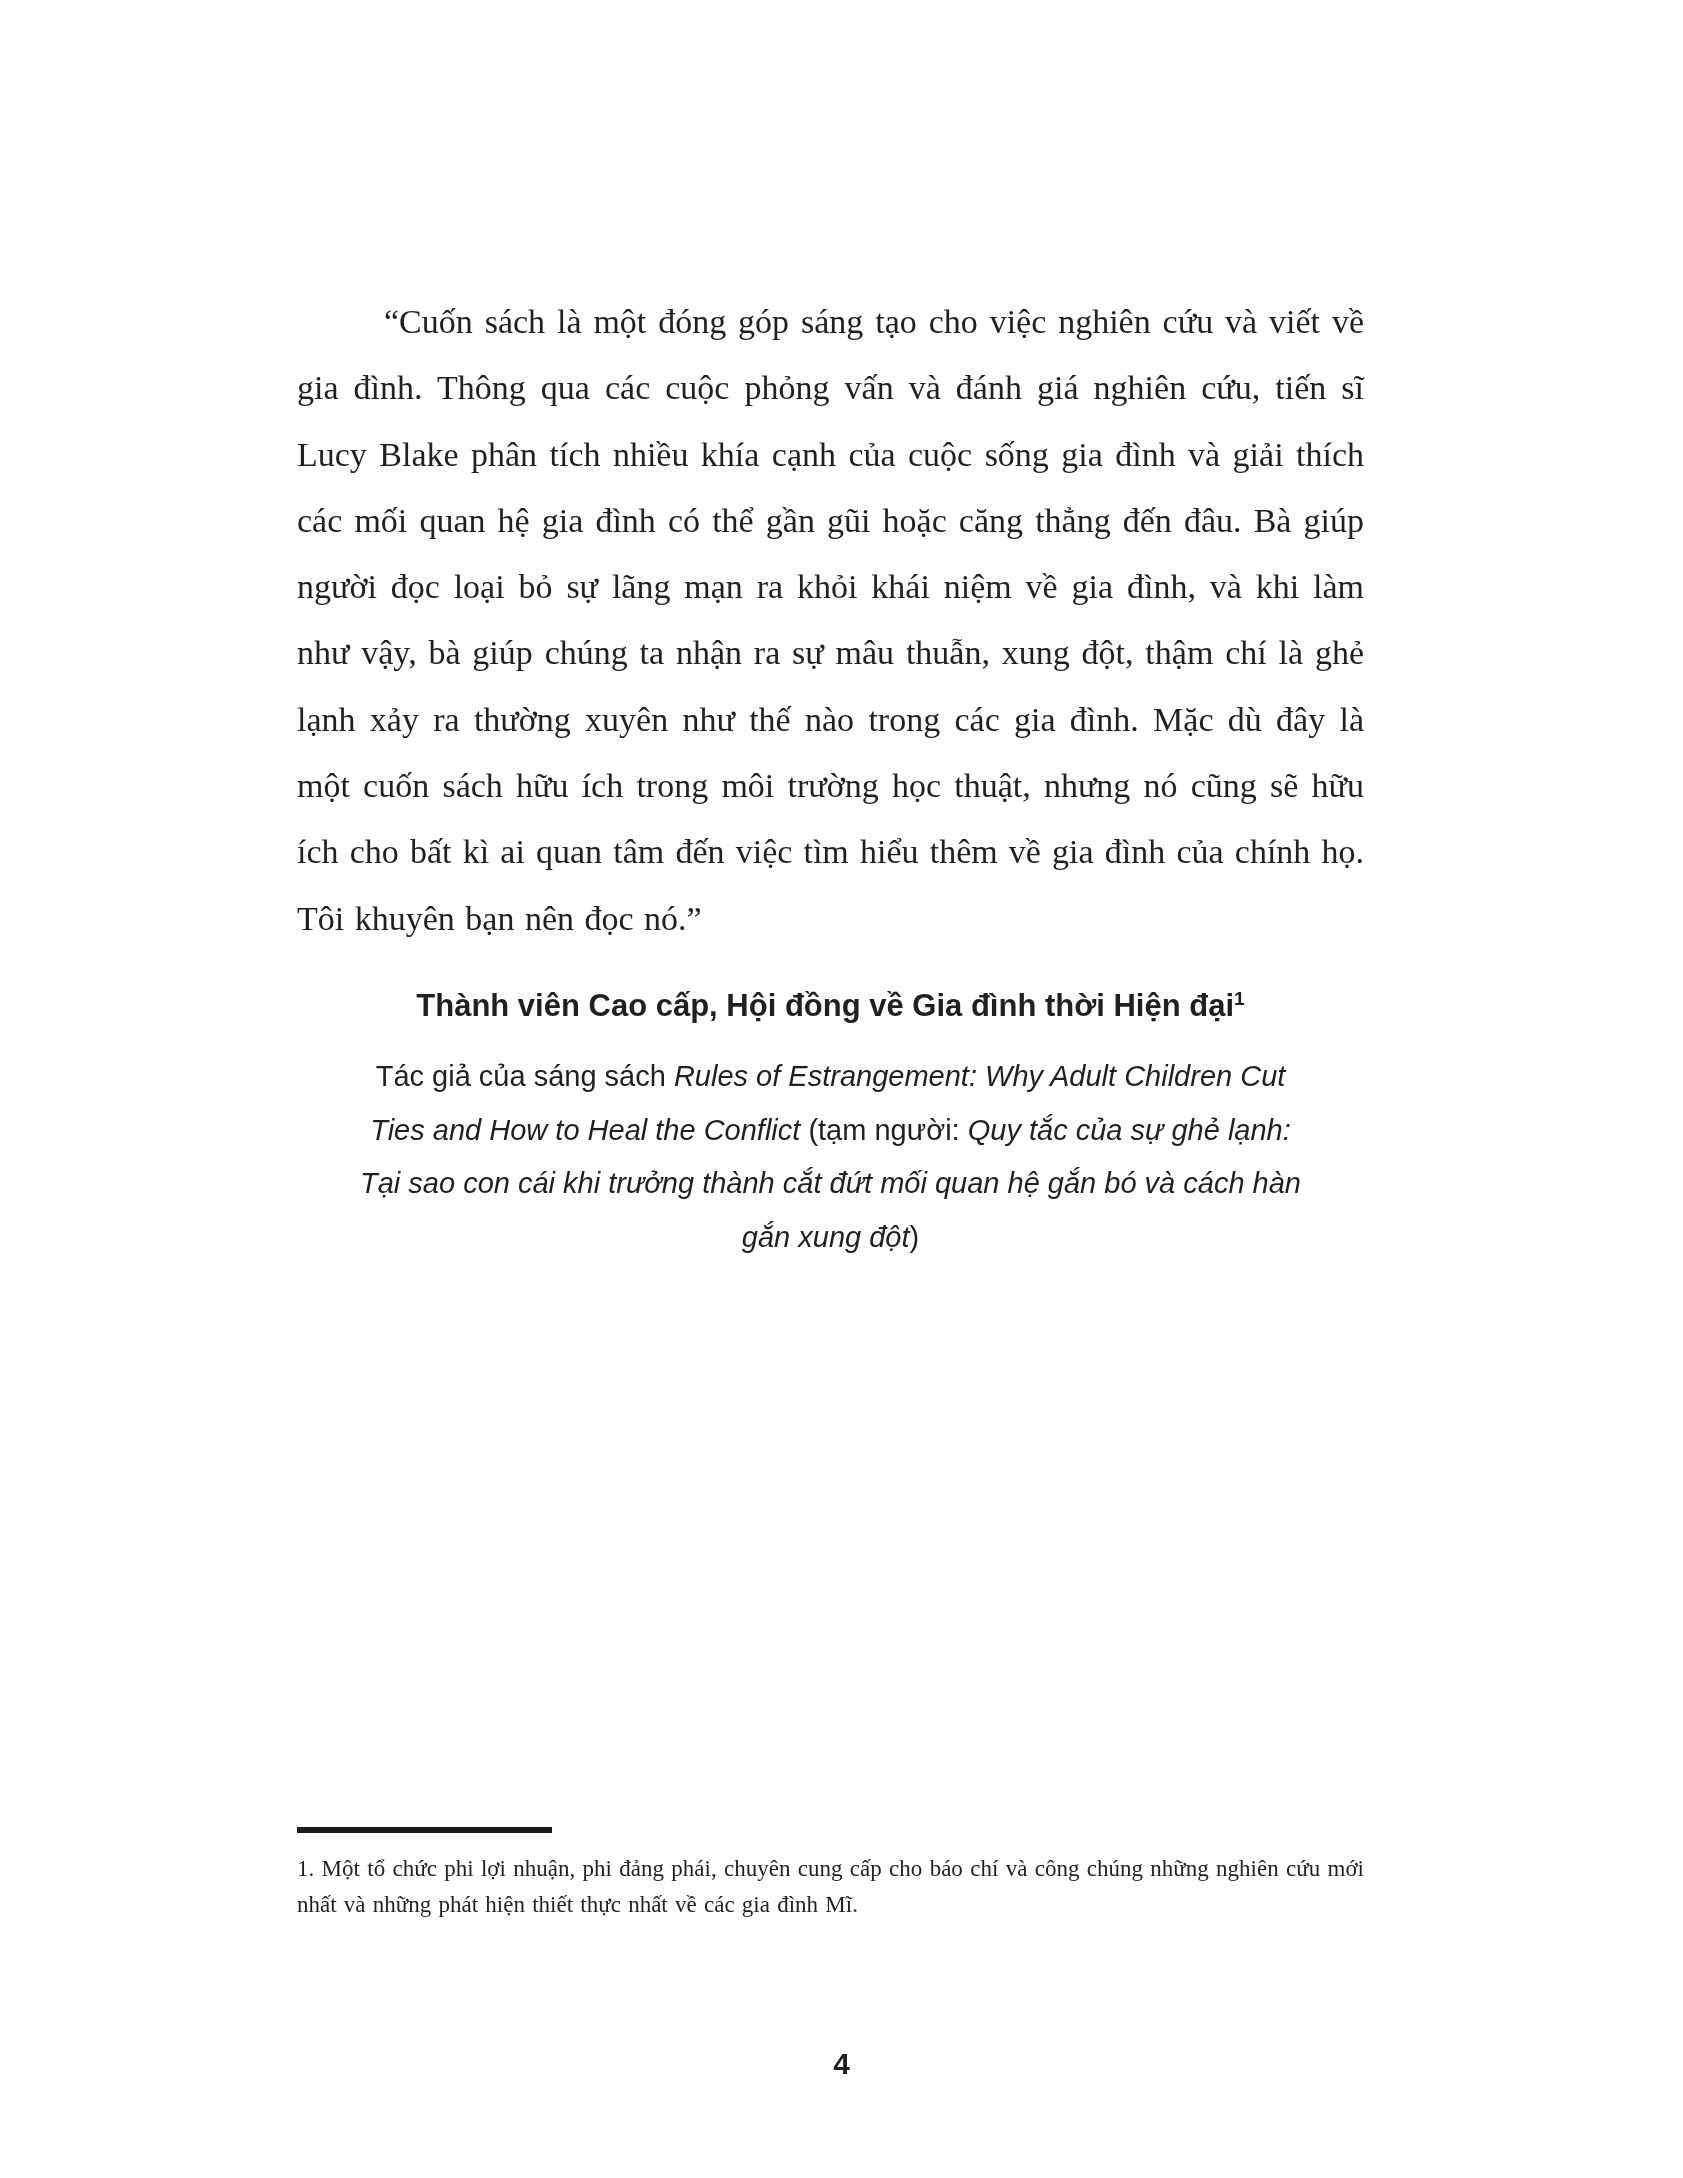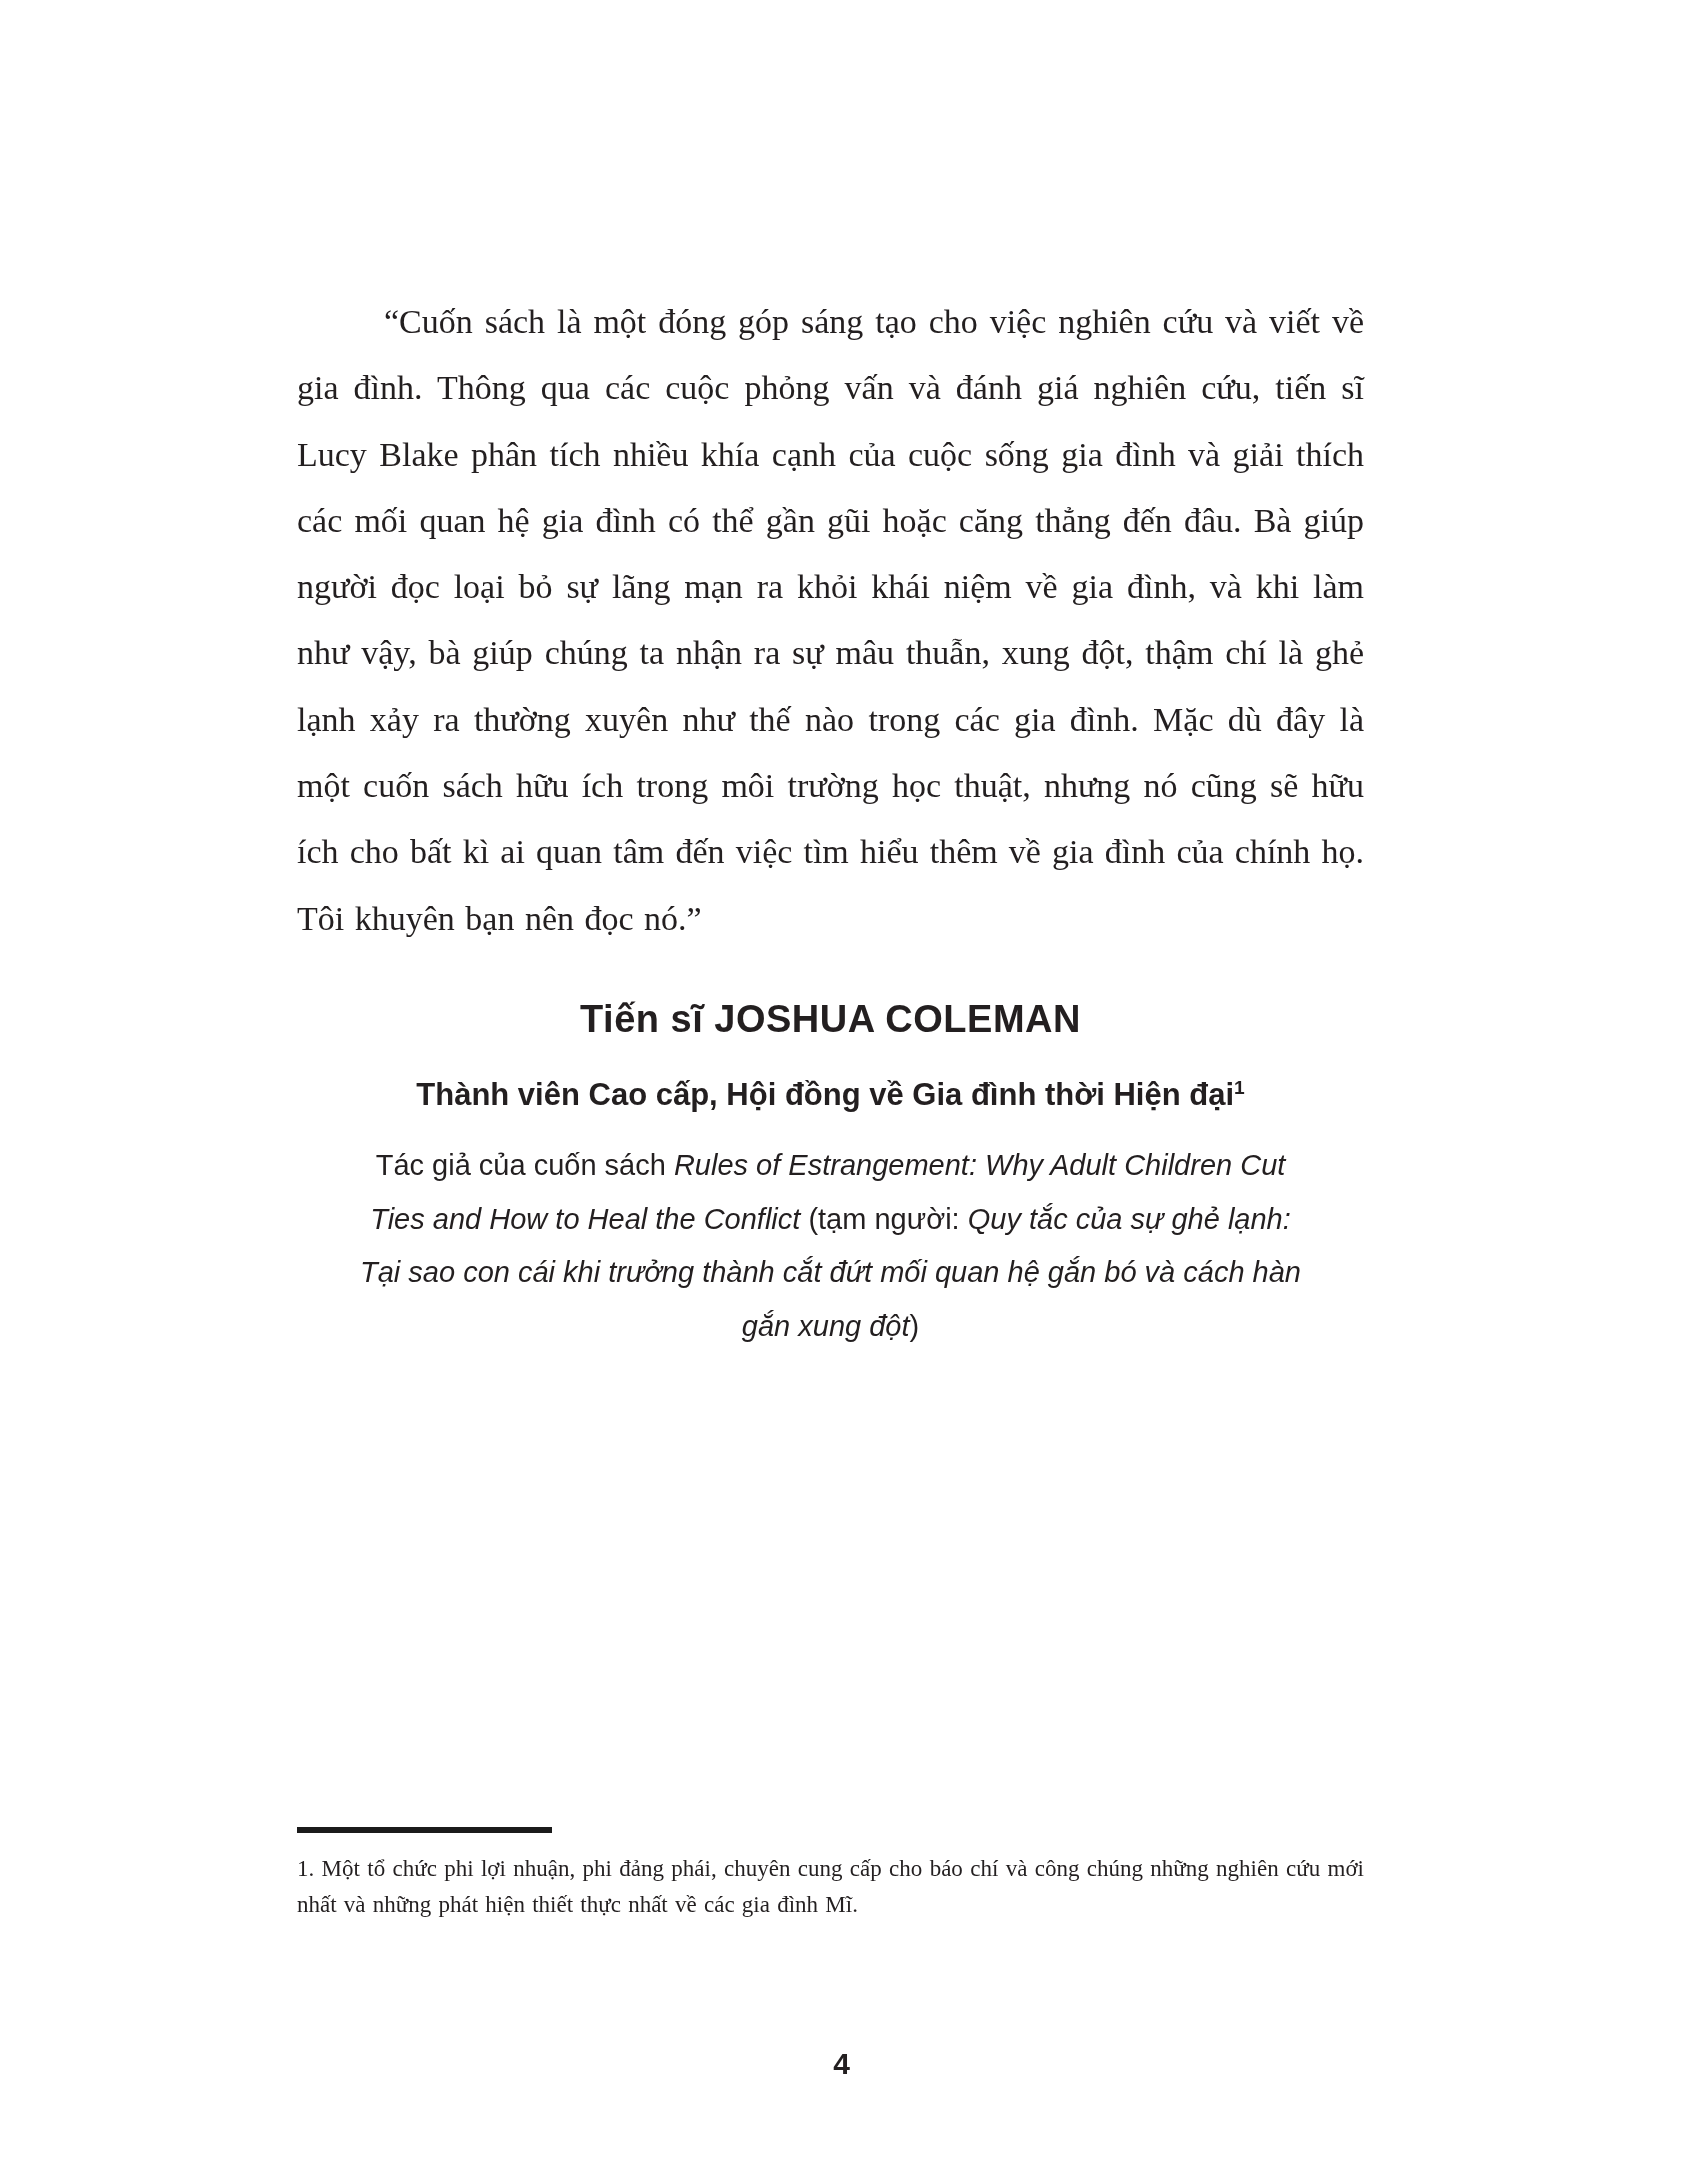--- a/index.html
+++ b/index.html
@@ -88,25 +88,24 @@
 </style>
 </head>
 <body>
 
 <div class="page">
 
   <main class="content">
 
     <p class="quote">“Cuốn sách là một đóng góp sáng tạo cho việc nghiên cứu và viết về gia đình. Thông qua các cuộc phỏng vấn và đánh giá nghiên cứu, tiến sĩ Lucy Blake phân tích nhiều khía cạnh của cuộc sống gia đình và giải thích các mối quan hệ gia đình có thể gần gũi hoặc căng thẳng đến đâu. Bà giúp người đọc loại bỏ sự lãng mạn ra khỏi khái niệm về gia đình, và khi làm như vậy, bà giúp chúng ta nhận ra sự mâu thuẫn, xung đột, thậm chí là ghẻ lạnh xảy ra thường xuyên như thế nào trong các gia đình. Mặc dù đây là một cuốn sách hữu ích trong môi trường học thuật, nhưng nó cũng sẽ hữu ích cho bất kì ai quan tâm đến việc tìm hiểu thêm về gia đình của chính họ. Tôi khuyên bạn nên đọc nó.”</p>
 
-    <h2 class="attr-name">Tiến sĩ JOSHUA COLEMAN</h2>
 
     <p class="attr-role"><span>Thành viên Cao cấp, Hội đồng về Gia đình thời Hiện đại</span><sup>1</sup></p>
 
-    <p class="attr-bio"><span>Tác giả của cuốn sách </span><i>Rules of Estrangement: Why Adult Children Cut Ties and How to Heal the Conflict</i><span> (tạm người: </span><i>Quy tắc của sự ghẻ lạnh: Tại sao con cái khi trưởng thành cắt đứt mối quan hệ gắn bó và cách hàn gắn xung đột</i><span>)</span></p>
+    <p class="attr-bio"><span>Tác giả của sáng sách </span><i>Rules of Estrangement: Why Adult Children Cut Ties and How to Heal the Conflict</i><span> (tạm người: </span><i>Quy tắc của sự ghẻ lạnh: Tại sao con cái khi trưởng thành cắt đứt mối quan hệ gắn bó và cách hàn gắn xung đột</i><span>)</span></p>
 
   </main>
 
   <footer class="footnote-area">
     <div class="footnote-rule"></div>
     <p class="footnote"><span>1.</span> <span>Một tổ chức phi lợi nhuận, phi đảng phái, chuyên cung cấp cho báo chí và công chúng những nghiên cứu mới nhất và những phát hiện thiết thực nhất về các gia đình Mĩ.</span></p>
   </footer>
 
   <div class="page-number">4</div>
 

